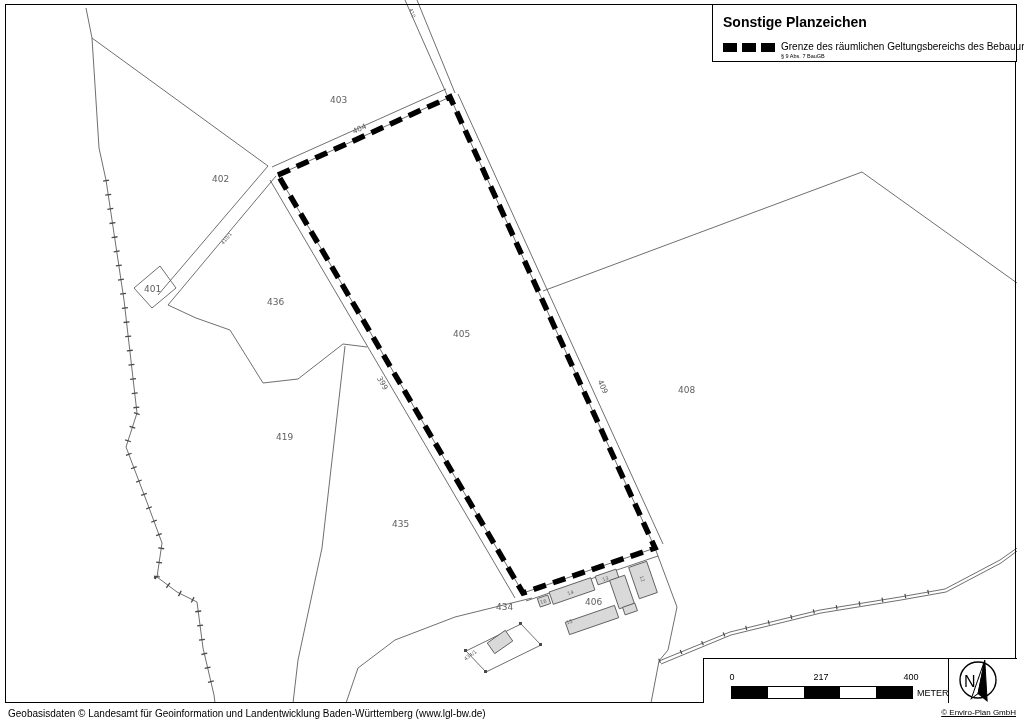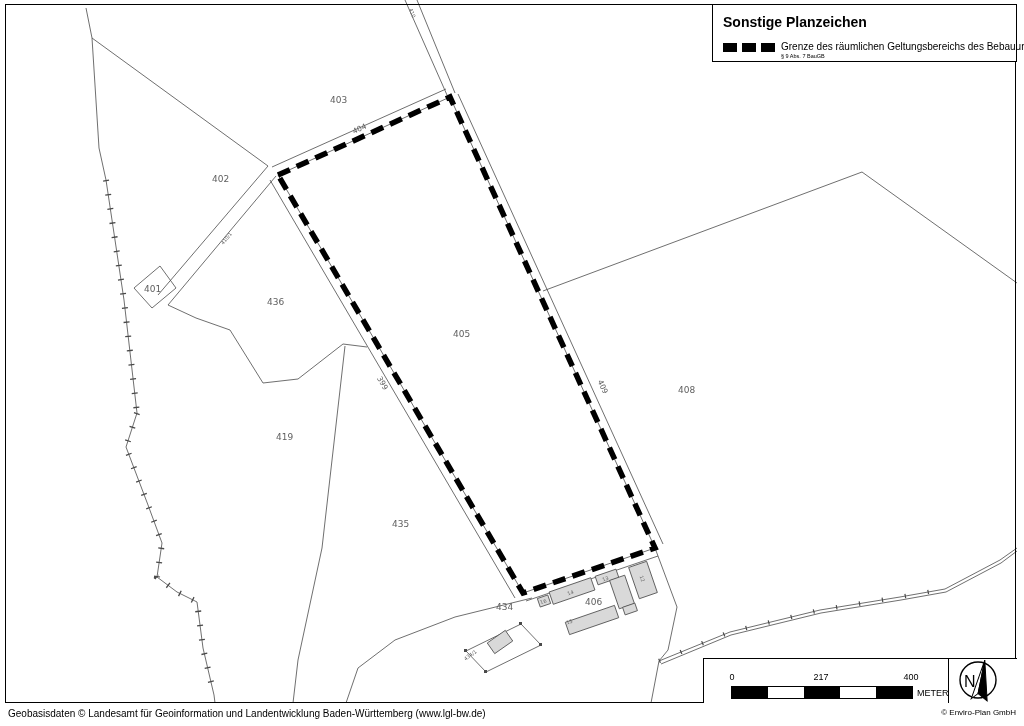--- a/index.html
+++ b/index.html
@@ -14,21 +14,21 @@
   .legend-label{position:absolute;left:68px;top:36px;font-size:10px;color:#000;white-space:nowrap;}
   .legend-sublabel{position:absolute;left:68px;top:48px;font-size:5.5px;color:#000;}
   .scalebox{position:absolute;left:703px;top:658px;width:245px;height:45px;border-left:1px solid #000;border-top:1px solid #000;box-sizing:border-box;background:#fff;}
   .northbox{position:absolute;left:948px;top:658px;width:69px;height:45px;border-left:1px solid #000;border-top:1px solid #000;box-sizing:border-box;background:#fff;}
   .sb-label{position:absolute;top:13px;font-size:9px;color:#000;transform:translateX(-50%);}
   .sb-bar{position:absolute;left:27px;top:27px;width:180px;height:11px;border:1px solid #000;box-sizing:content-box;display:flex;}
   .sb-bar i{display:block;width:36px;height:11px;}
   .sb-bar i.b{background:#000;} .sb-bar i.w{background:#fff;}
   .sb-unit{position:absolute;left:213px;top:29px;font-size:9px;color:#000;}
   .footer-left{position:absolute;left:8px;top:708px;font-size:10px;color:#000;}
-  .footer-right{position:absolute;right:8px;top:708px;font-size:8px;color:#000;}
+  .footer-right{position:absolute;right:8px;top:708px;font-size:8px;color:#000;text-decoration:underline;}
   text.plabel{font-family:"DejaVu Sans",sans-serif;font-size:9px;fill:#5e5e5e;}
   text.slabel{font-family:"DejaVu Sans",sans-serif;font-size:7.5px;fill:#5e5e5e;}
   text.tlabel{font-family:"DejaVu Sans",sans-serif;font-size:5px;fill:#5e5e5e;}
   .thin{stroke:#4a4a4a;stroke-width:0.8;fill:none;}
   .cross{stroke:#4a4a4a;stroke-width:6;fill:none;stroke-dasharray:1.3 13;}
   .tick{stroke:#4a4a4a;stroke-width:4.5;fill:none;stroke-dasharray:1.2 22;}
   .bldg{fill:#d9d9d9;stroke:#4f4f4f;stroke-width:0.8;}
   .plan-boundary{stroke:#000;stroke-width:5.5;fill:none;stroke-dasharray:13 7.5;}
 </style>
 </head>

